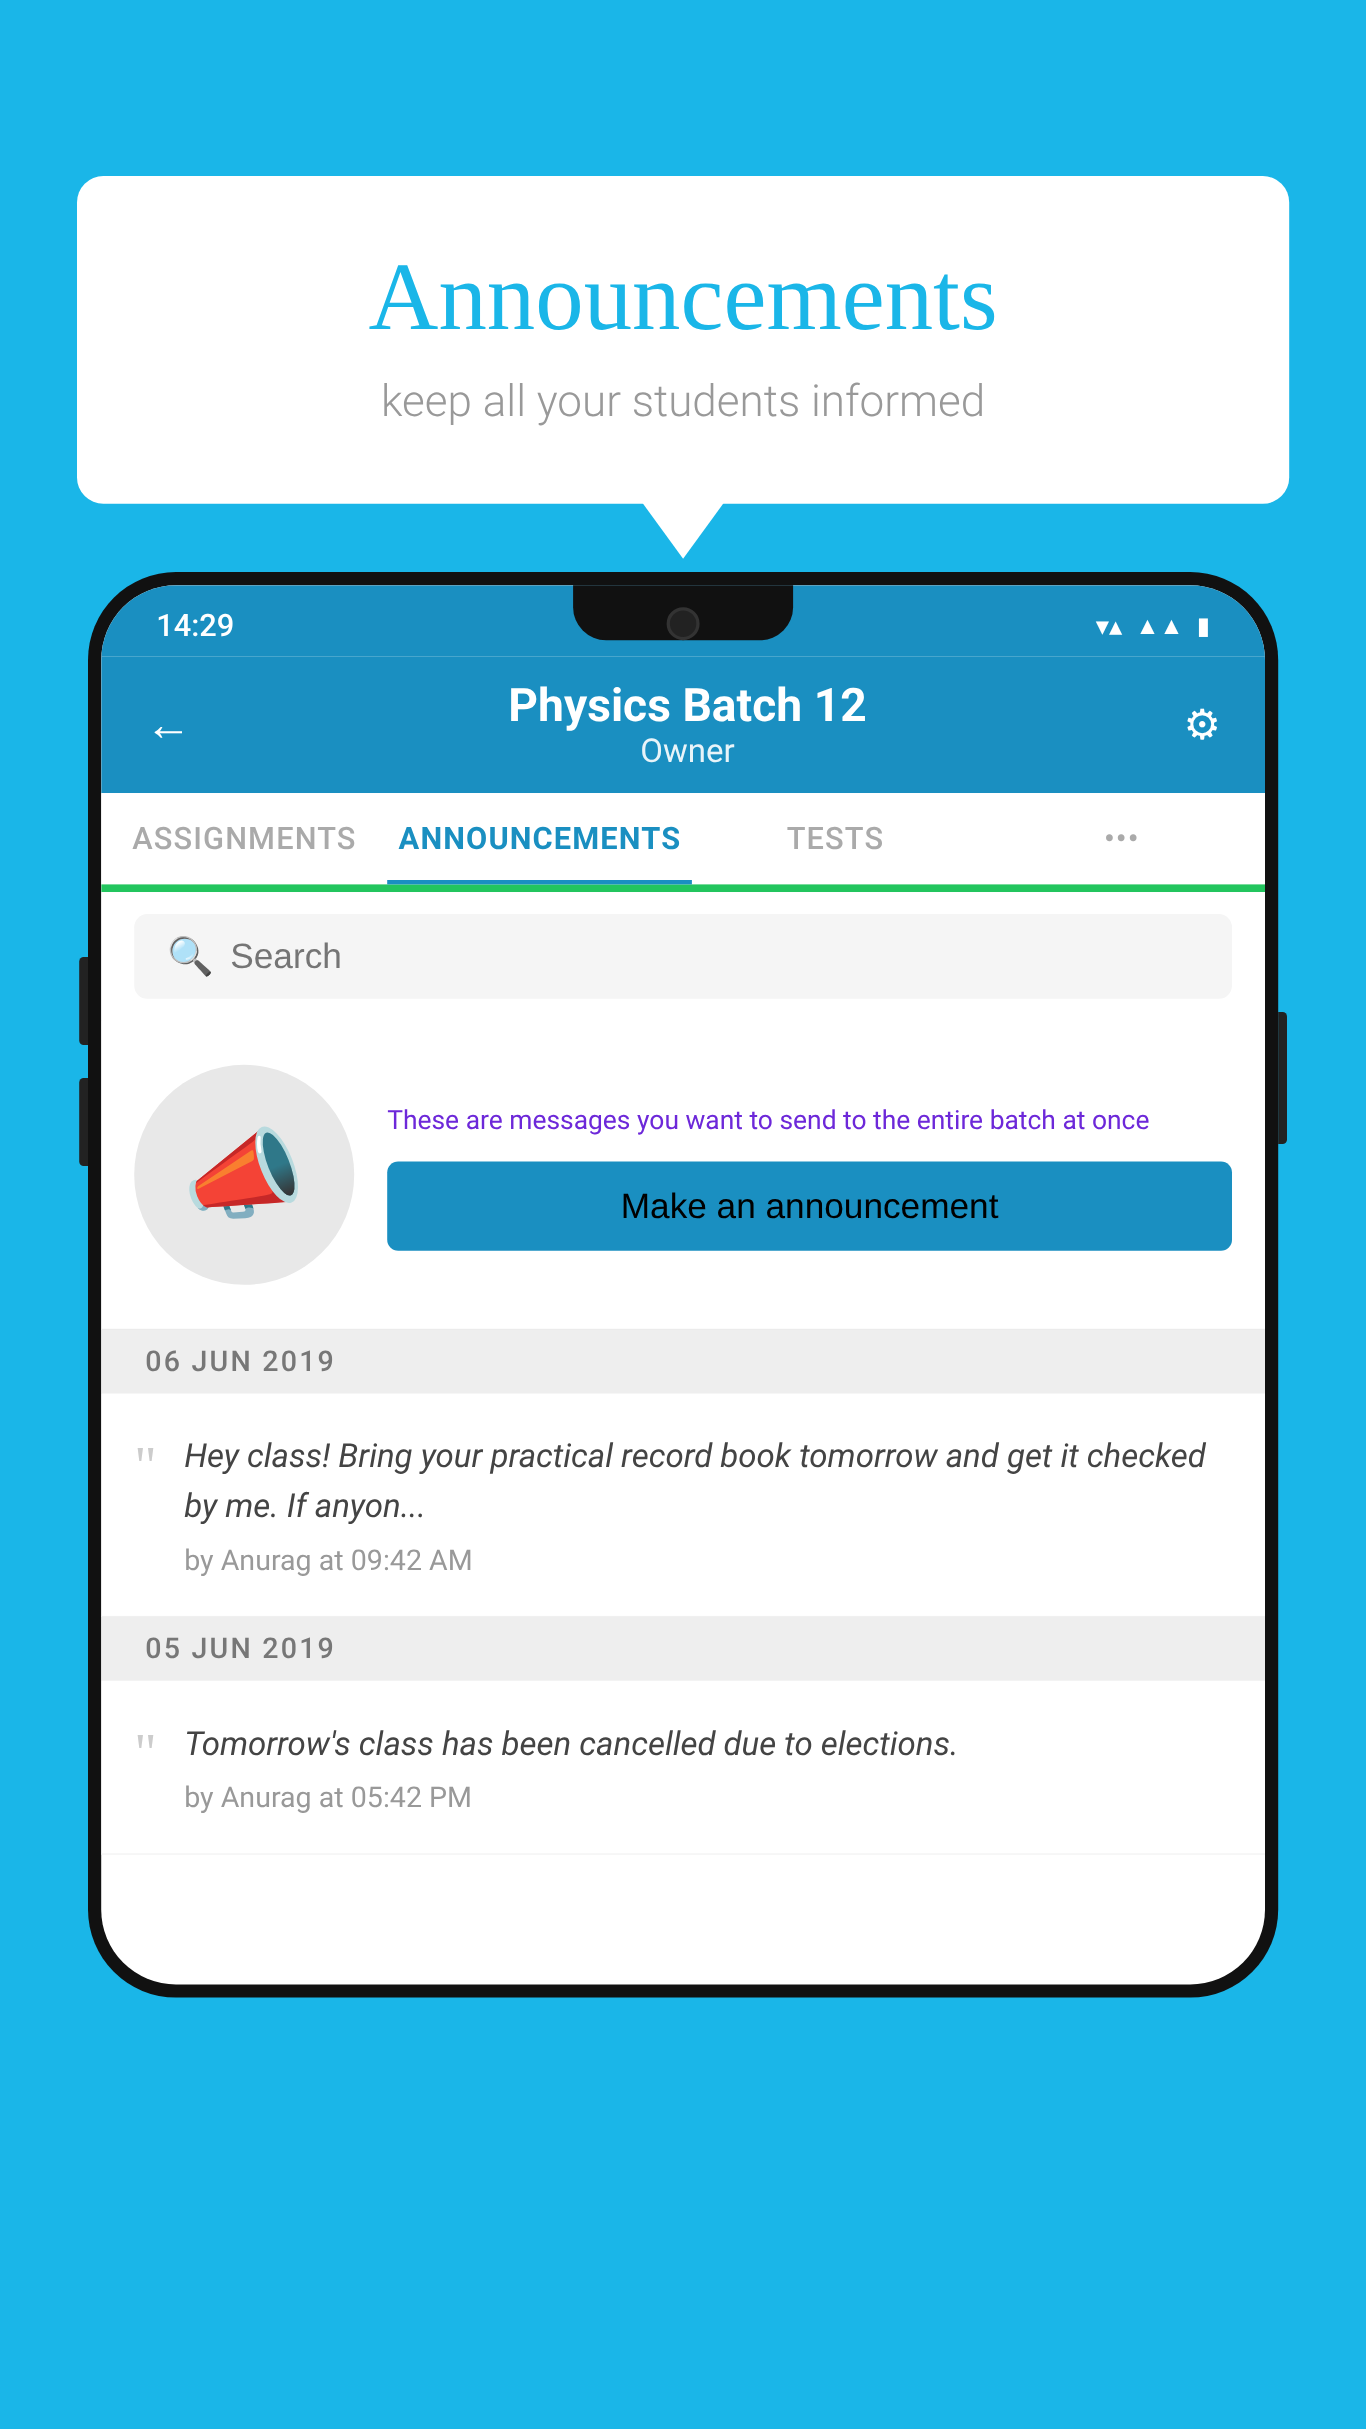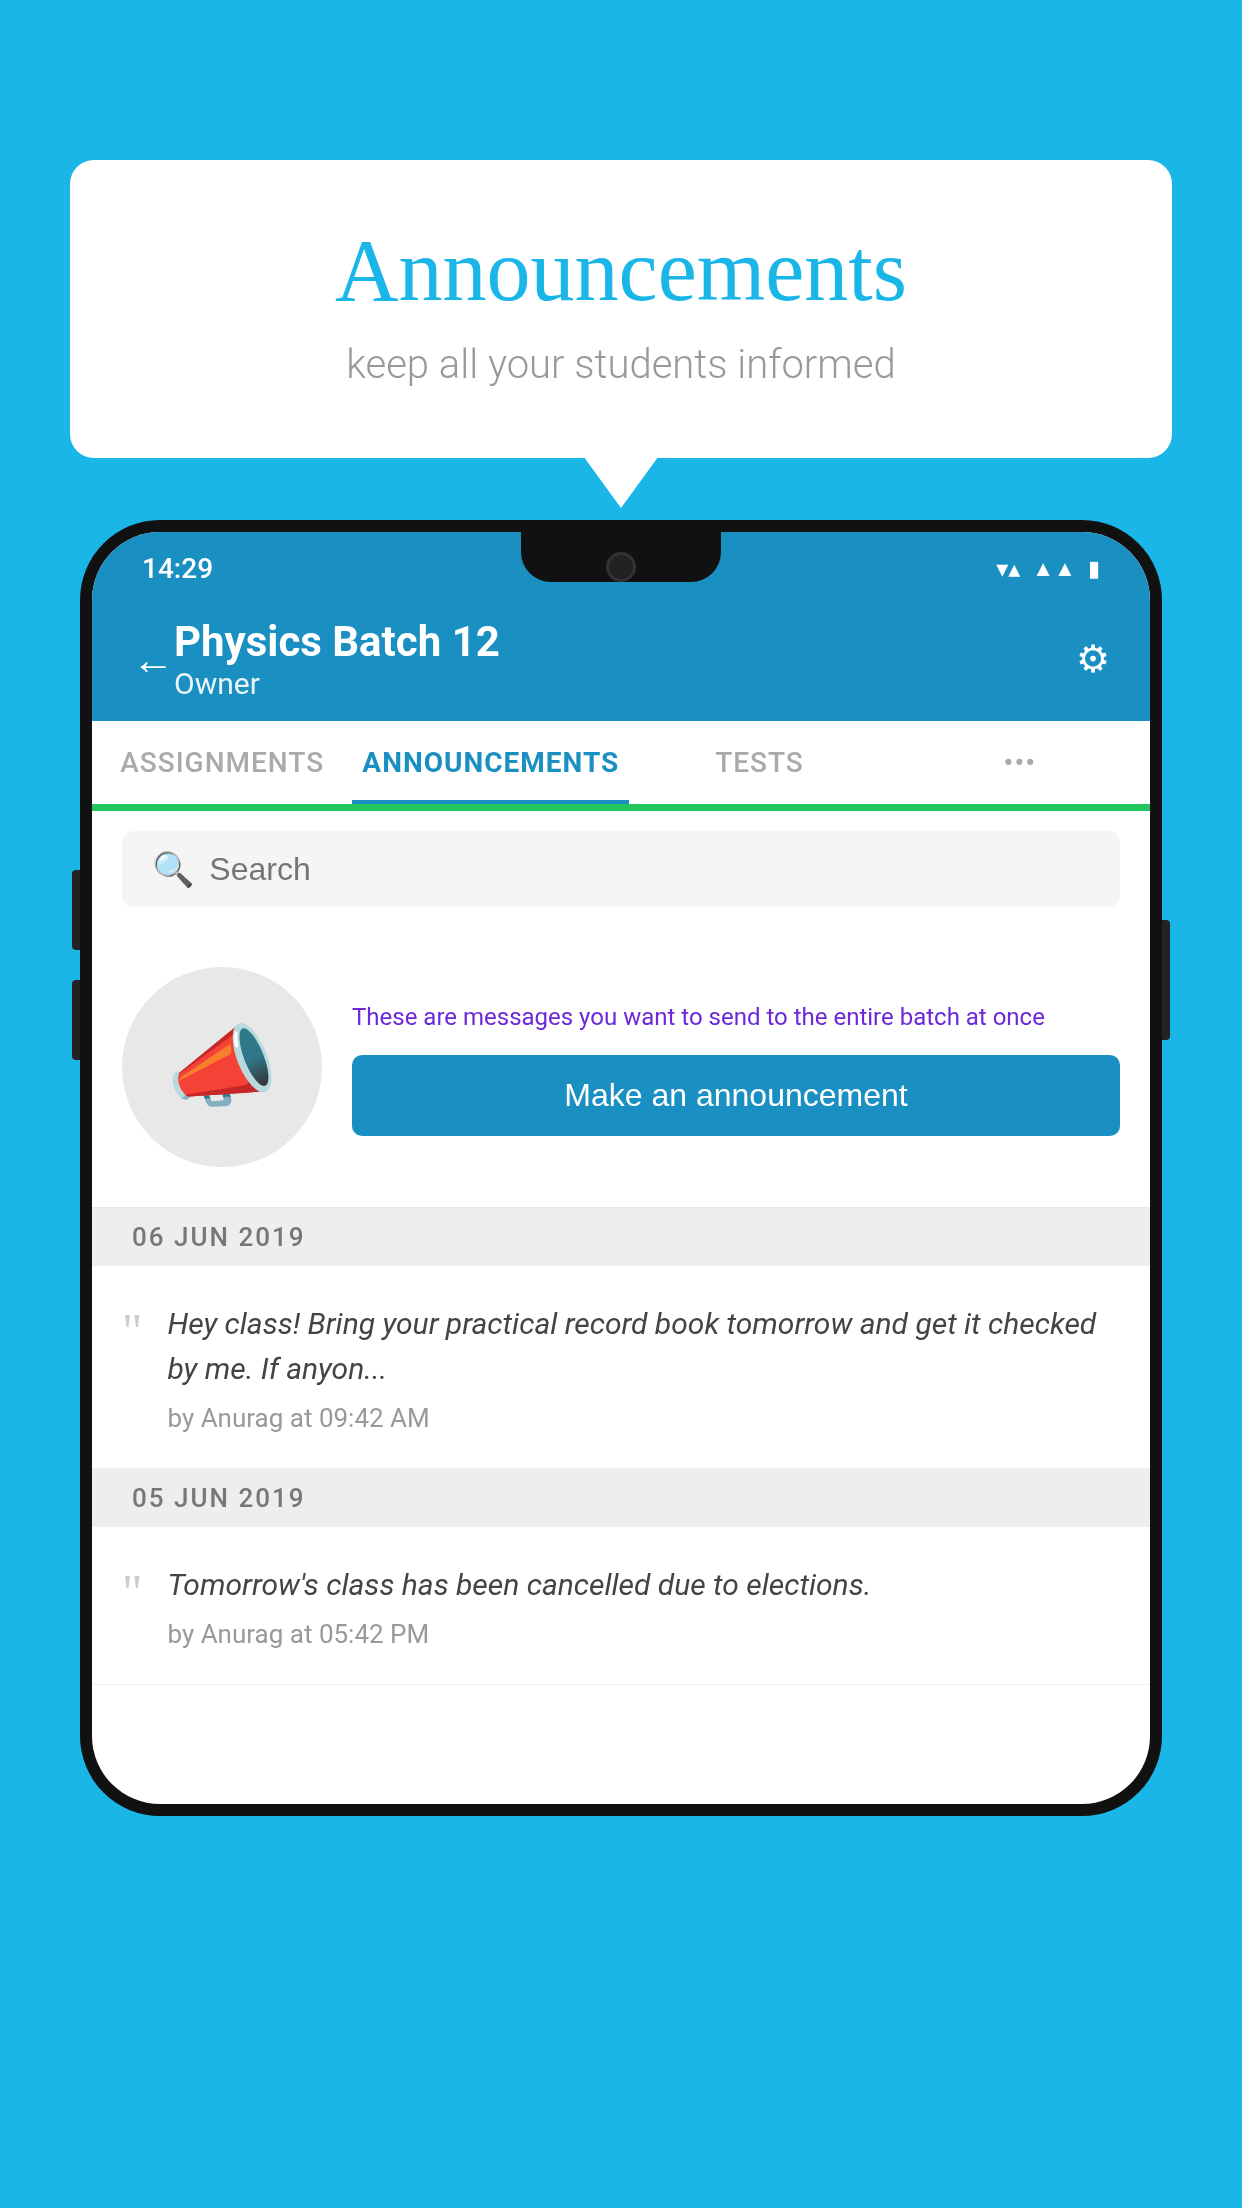--- a/index.html
+++ b/index.html
@@ -131,21 +131,21 @@
       align-items: center;
       justify-content: space-between;
       min-height: 110px;
     }
     .back-button {
       color: white;
       font-size: 42px;
       cursor: pointer;
     }
     .header-title-area {
-      text-align: left;
+      text-align: center;
       flex: 1;
     }
     .header-title {
       color: white;
       font-size: 42px;
       font-weight: 700;
     }
     .header-subtitle {
       color: rgba(255,255,255,0.9);
       font-size: 30px;
@@ -247,21 +247,21 @@
       flex-direction: column;
       gap: 20px;
     }
     .promo-text {
       font-size: 24px;
       color: #6d28d9;
       line-height: 1.5;
     }
     .make-announcement-btn {
       background: #1a8fc1;
-      color: #ffffff;
+      color: #000000;
       border: none;
       border-radius: 10px;
       padding: 22px 30px;
       font-size: 32px;
       font-weight: 500;
       cursor: pointer;
       text-align: center;
     }
 
     

